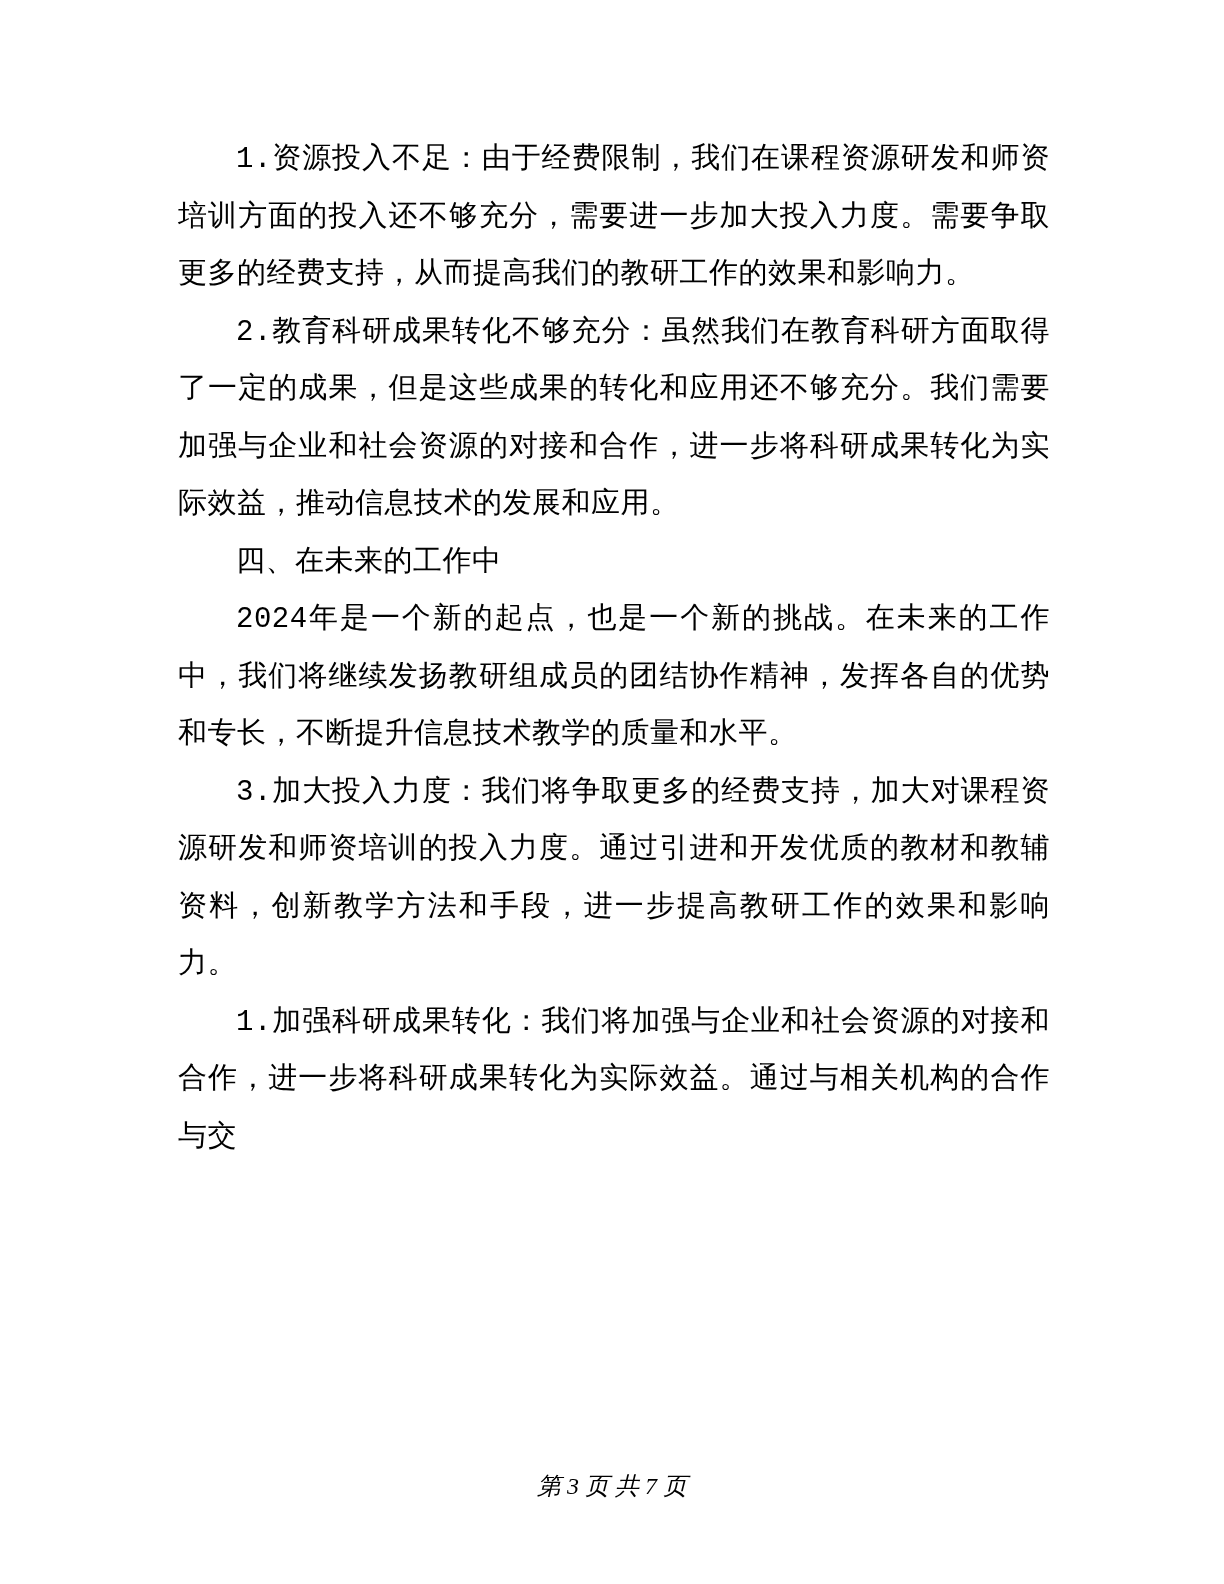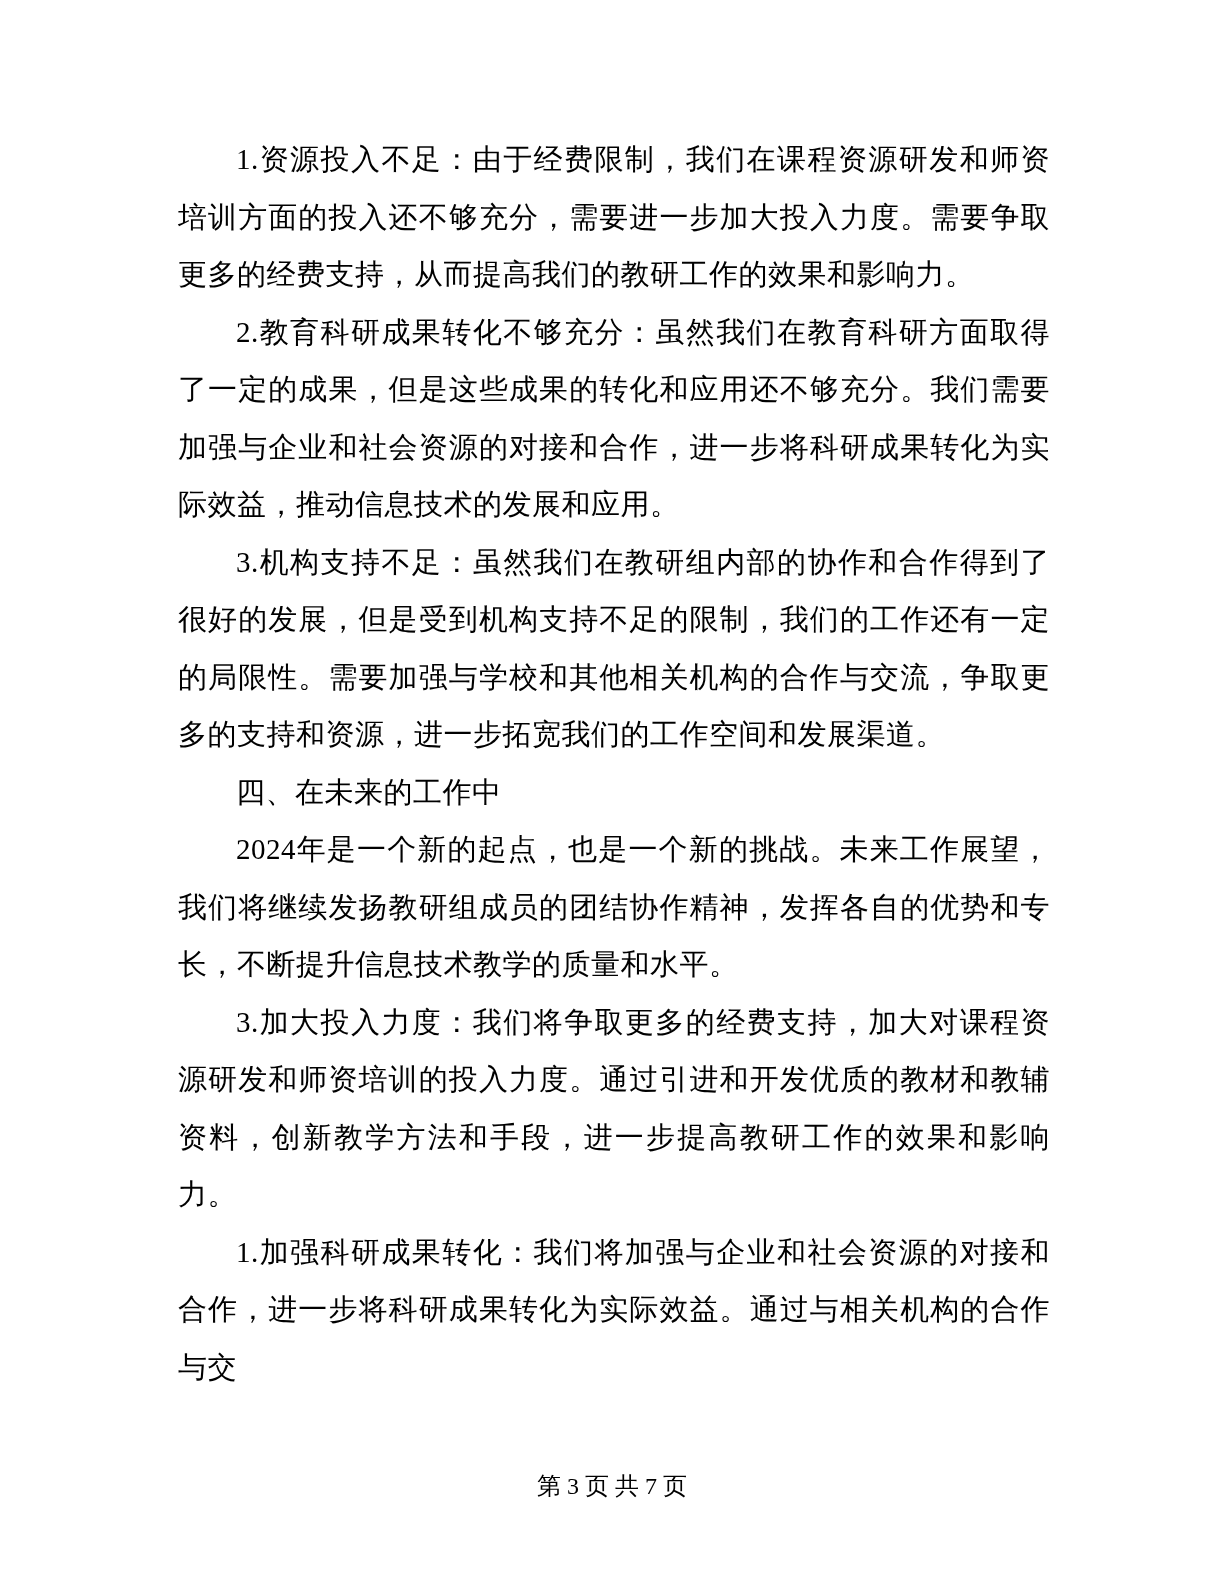--- a/index.html
+++ b/index.html
@@ -24,39 +24,40 @@
     font-size: 29px;
     line-height: 57.5px;
     text-align: justify;
     text-justify: inter-ideograph;
     letter-spacing: 0.5px;
   }
   .doc-body p {
     margin: 0;
     padding: 0;
     text-indent: 2em;
+    font-family: Liberation Mono, monospace;
   }
   .page-footer {
     position: absolute;
     left: 0;
     top: 1468px;
     width: 100%;
     text-align: center;
     font-size: 24px;
     line-height: 36px;
     color: #000000;
+    font-style: italic;
   }
 </style>
 </head>
 <body>
 
 <div class="page">
   <div class="doc-body">
     <p>1.资源投入不足：由于经费限制，我们在课程资源研发和师资培训方面的投入还不够充分，需要进一步加大投入力度。需要争取更多的经费支持，从而提高我们的教研工作的效果和影响力。</p>
     <p>2.教育科研成果转化不够充分：虽然我们在教育科研方面取得了一定的成果，但是这些成果的转化和应用还不够充分。我们需要加强与企业和社会资源的对接和合作，进一步将科研成果转化为实际效益，推动信息技术的发展和应用。</p>
-    <p>3.机构支持不足：虽然我们在教研组内部的协作和合作得到了很好的发展，但是受到机构支持不足的限制，我们的工作还有一定的局限性。需要加强与学校和其他相关机构的合作与交流，争取更多的支持和资源，进一步拓宽我们的工作空间和发展渠道。</p>
     <p>四、在未来的工作中</p>
-    <p>2024年是一个新的起点，也是一个新的挑战。未来工作展望，我们将继续发扬教研组成员的团结协作精神，发挥各自的优势和专长，不断提升信息技术教学的质量和水平。</p>
+    <p>2024年是一个新的起点，也是一个新的挑战。在未来的工作中，我们将继续发扬教研组成员的团结协作精神，发挥各自的优势和专长，不断提升信息技术教学的质量和水平。</p>
     <p>3.加大投入力度：我们将争取更多的经费支持，加大对课程资源研发和师资培训的投入力度。通过引进和开发优质的教材和教辅资料，创新教学方法和手段，进一步提高教研工作的效果和影响力。</p>
     <p>1.加强科研成果转化：我们将加强与企业和社会资源的对接和合作，进一步将科研成果转化为实际效益。通过与相关机构的合作与交</p>
   </div>
   <div class="page-footer">第 3 页 共 7 页</div>
 </div>
 
 </body></html>

